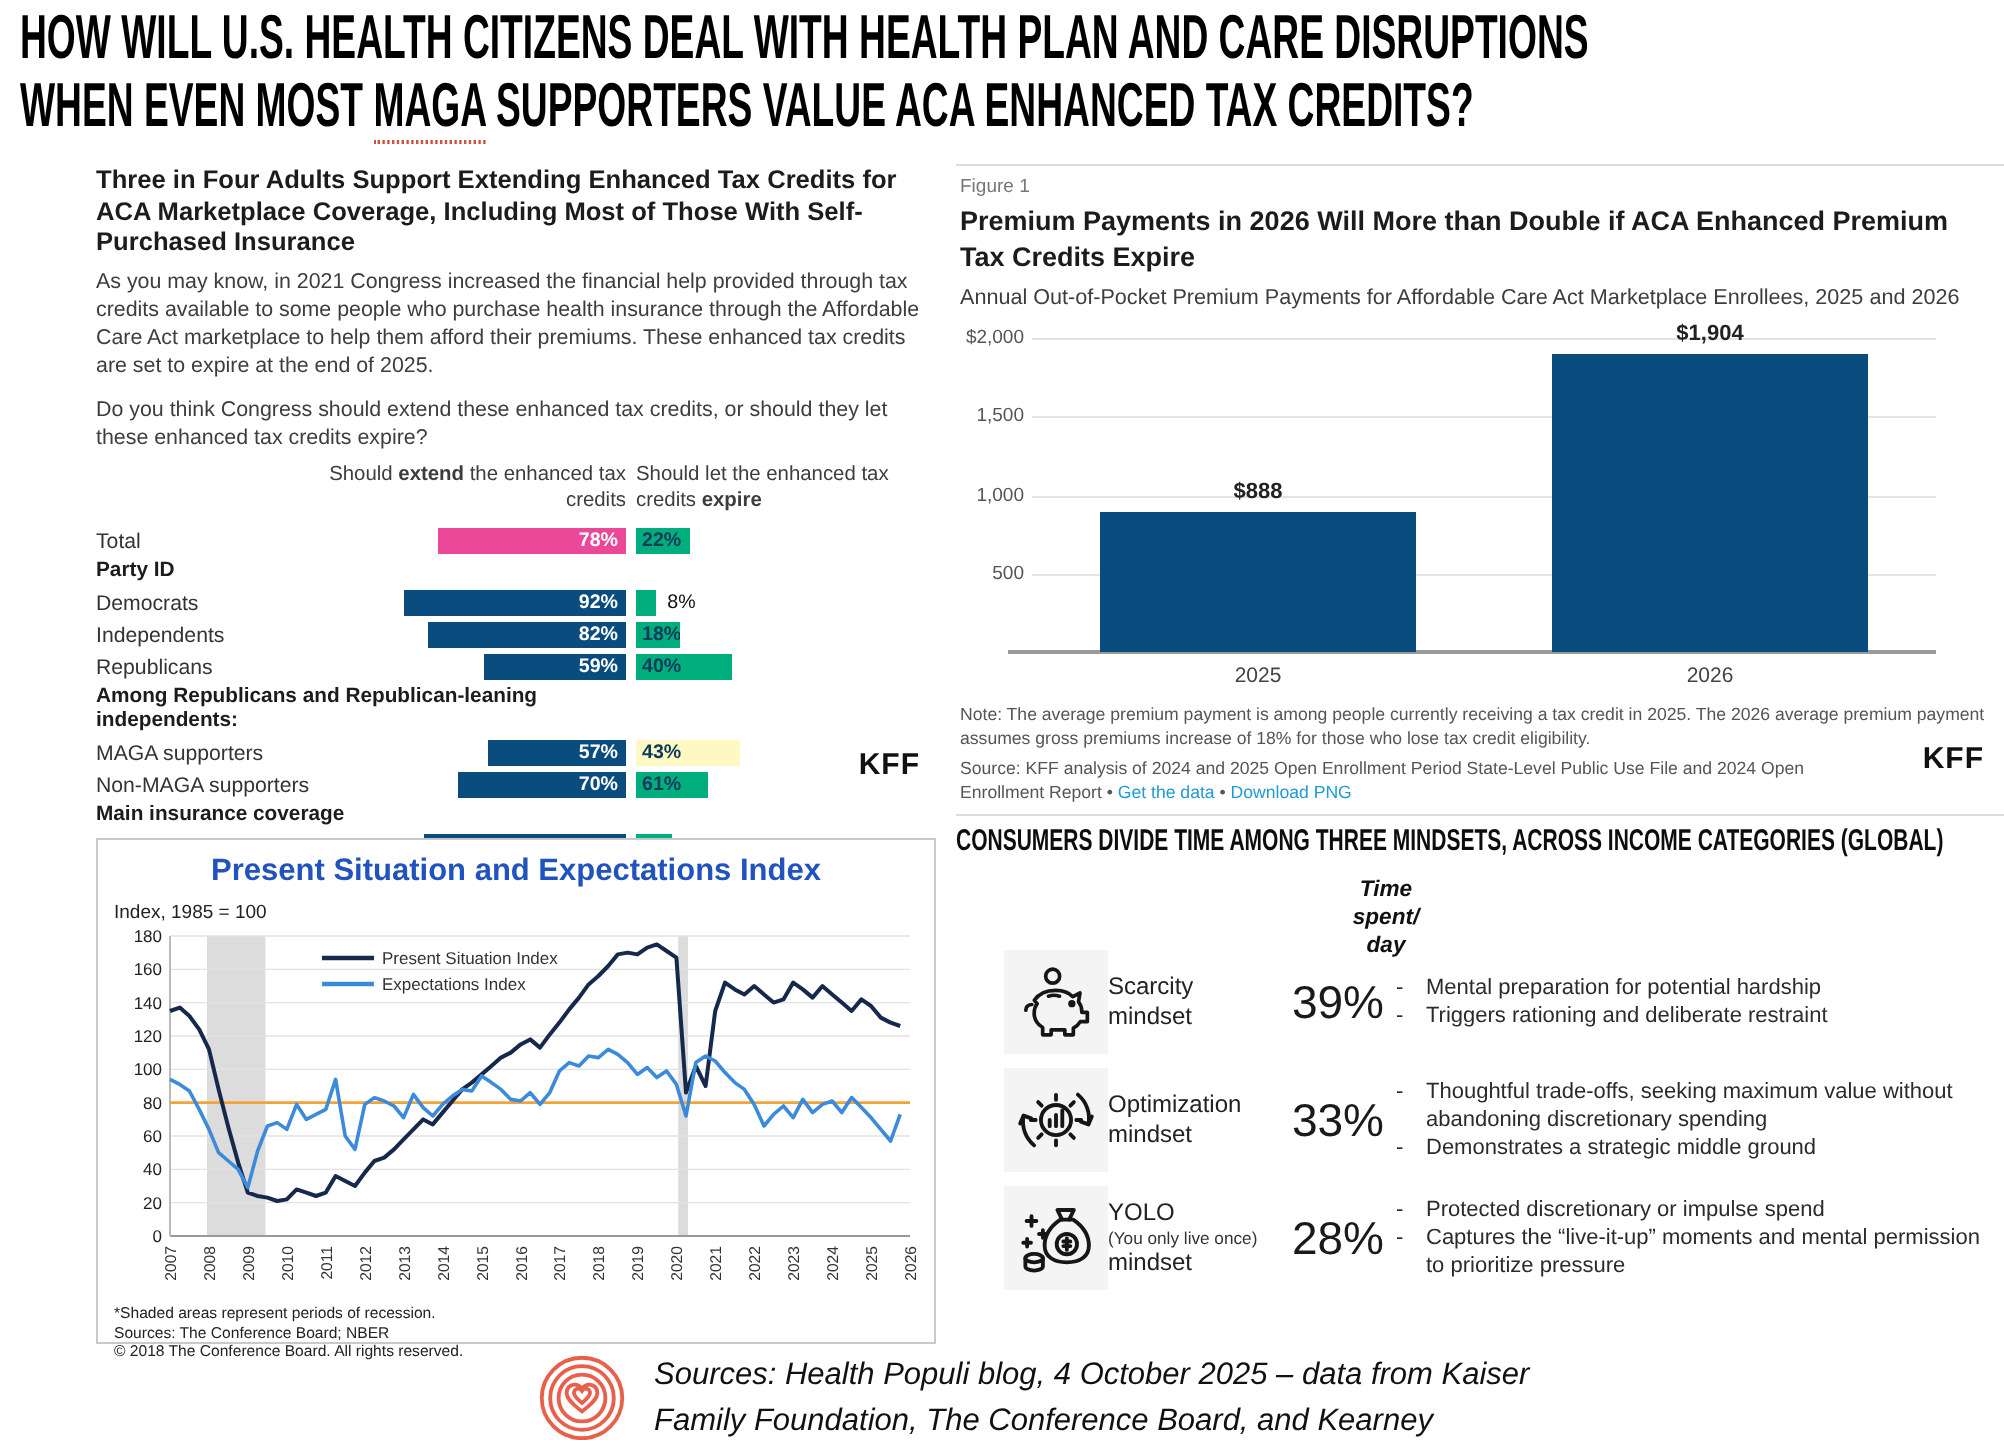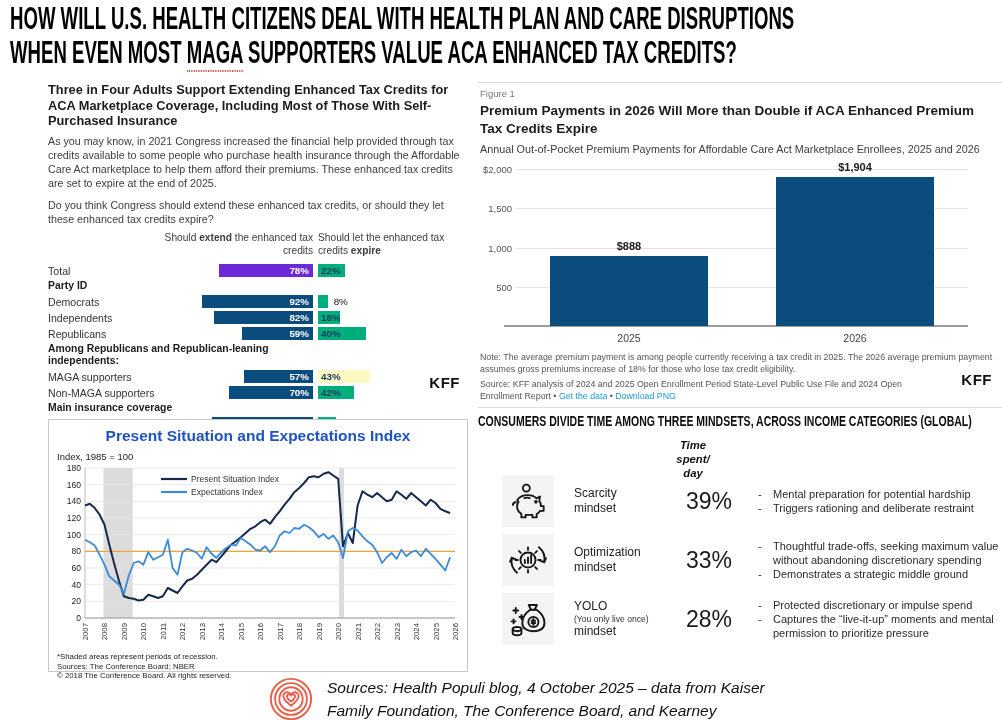--- a/index.html
+++ b/index.html
@@ -61,21 +61,21 @@
   .cb-ylab{ position:absolute; top:31px; left:8px; font-size:9.5px; color:#222;}
   #cb-svg{ position:absolute; top:42px; left:2px;}
   .cb-notes{ position:absolute; top:232px; left:8px; font-size:7.8px; color:#222; line-height:1.25;}
   
   .minds{ position:absolute; left:478px; top:412px; width:524px; height:258px;}
   .m-head{ font-weight:700; font-size:15px; color:#0d0d0d; white-space:nowrap;
     transform:scaleX(0.70); transform-origin:0 0;}
   .m-colhead{ position:absolute; left:186px; top:26px; width:58px; text-align:center;
     font-weight:700; font-style:italic; font-size:11.3px; line-height:1.25; color:#111;}
   #mind-rows{ margin-top:46px;}
-  .m-row{ display:grid; grid-template-columns:52px 86px 58px 1fr; column-gap:20px;
+  .m-row{ display:grid; grid-template-columns:52px 86px 58px 1fr; column-gap:0;
     align-items:center; padding-left:24px; margin-bottom:7px;}
   .m-icon{ width:52px; height:52px; background:#f4f4f4; display:flex; align-items:center; justify-content:center;}
   .m-label{ font-size:12px; color:#222; line-height:1.25;}
   .m-label .small{ font-size:8.6px; color:#333;}
   .m-pct{ font-size:23px; color:#1a1a1a; text-align:center;}
   .m-bullets{ font-size:11px; color:#2b2b2b; line-height:1.3;}
   .m-bullet{ display:flex;}
   .dash{ width:15px; flex:none;}
   .m-src{ margin-top:9px; padding-left:34px; font-size:9.3px; font-style:italic; color:#3a3a3a;}
   
@@ -95,21 +95,21 @@
   <p class="poll-intro">As you may know, in 2021 Congress increased the financial help provided through tax credits available to some people who purchase health insurance through the Affordable Care Act marketplace to help them afford their premiums. These enhanced tax credits are set to expire at the end of 2025.</p>
   <p class="poll-question">Do you think Congress should extend these enhanced tax credits, or should they let these enhanced tax credits expire?</p>
   <div class="col-heads">
     <div class="ch1"><span>Should </span><b>extend</b><span> the enhanced tax credits</span></div>
     <div class="ch2"><span>Should let the enhanced tax credits </span><b>expire</b></div>
   </div>
   <div id="poll-rows">
       <div class="poll-row">
         <div class="poll-label">Total</div>
         <div class="poll-bars">
-          <div class="bar-extend" style="width: 94.146px; background: #6d28d9;">78%</div>
+          <div class="bar-extend" style="width: 94.146px; background: #ec4899;">78%</div>
           <div class="bar-expire" style="width: 26.554px; background: rgb(0, 174, 125);">22%</div>
         </div>
       </div>
       <div class="poll-section">Party ID</div>
       <div class="poll-row">
         <div class="poll-label">Democrats</div>
         <div class="poll-bars">
           <div class="bar-extend" style="width: 111.044px; background: rgb(11, 76, 127);">92%</div>
           <div class="bar-expire" style="width: 9.656px; background: rgb(0, 174, 125);"></div>
           <span class="expire-out" style="left: 135.656px;">8%</span>
@@ -134,21 +134,21 @@
         <div class="poll-label">MAGA supporters</div>
         <div class="poll-bars">
           <div class="bar-extend" style="width: 68.799px; background: rgb(11, 76, 127);">57%</div>
           <div class="bar-expire" style="width: 51.901px; background: #fef9c3;">43%</div>
         </div>
       </div>
       <div class="poll-row">
         <div class="poll-label">Non-MAGA supporters</div>
         <div class="poll-bars">
           <div class="bar-extend" style="width: 84.49px; background: rgb(11, 76, 127);">70%</div>
-          <div class="bar-expire" style="width: 36.21px; background: rgb(0, 174, 125);">42%</div>
+          <div class="bar-expire" style="width: 36.21px; background: rgb(0, 174, 125);">61%</div>
         </div>
       </div>
       <div class="poll-section">Main insurance coverage</div>
       <div class="poll-row">
         <div class="poll-label">Self-purchased, under age 65</div>
         <div class="poll-bars">
           <div class="bar-extend" style="width: 101.388px; background: rgb(11, 76, 127);">84%</div>
           <div class="bar-expire" style="width: 18.105px; background: rgb(0, 174, 125);"></div>
           <span class="expire-out" style="left: 144.105px;">15%</span>
         </div>

